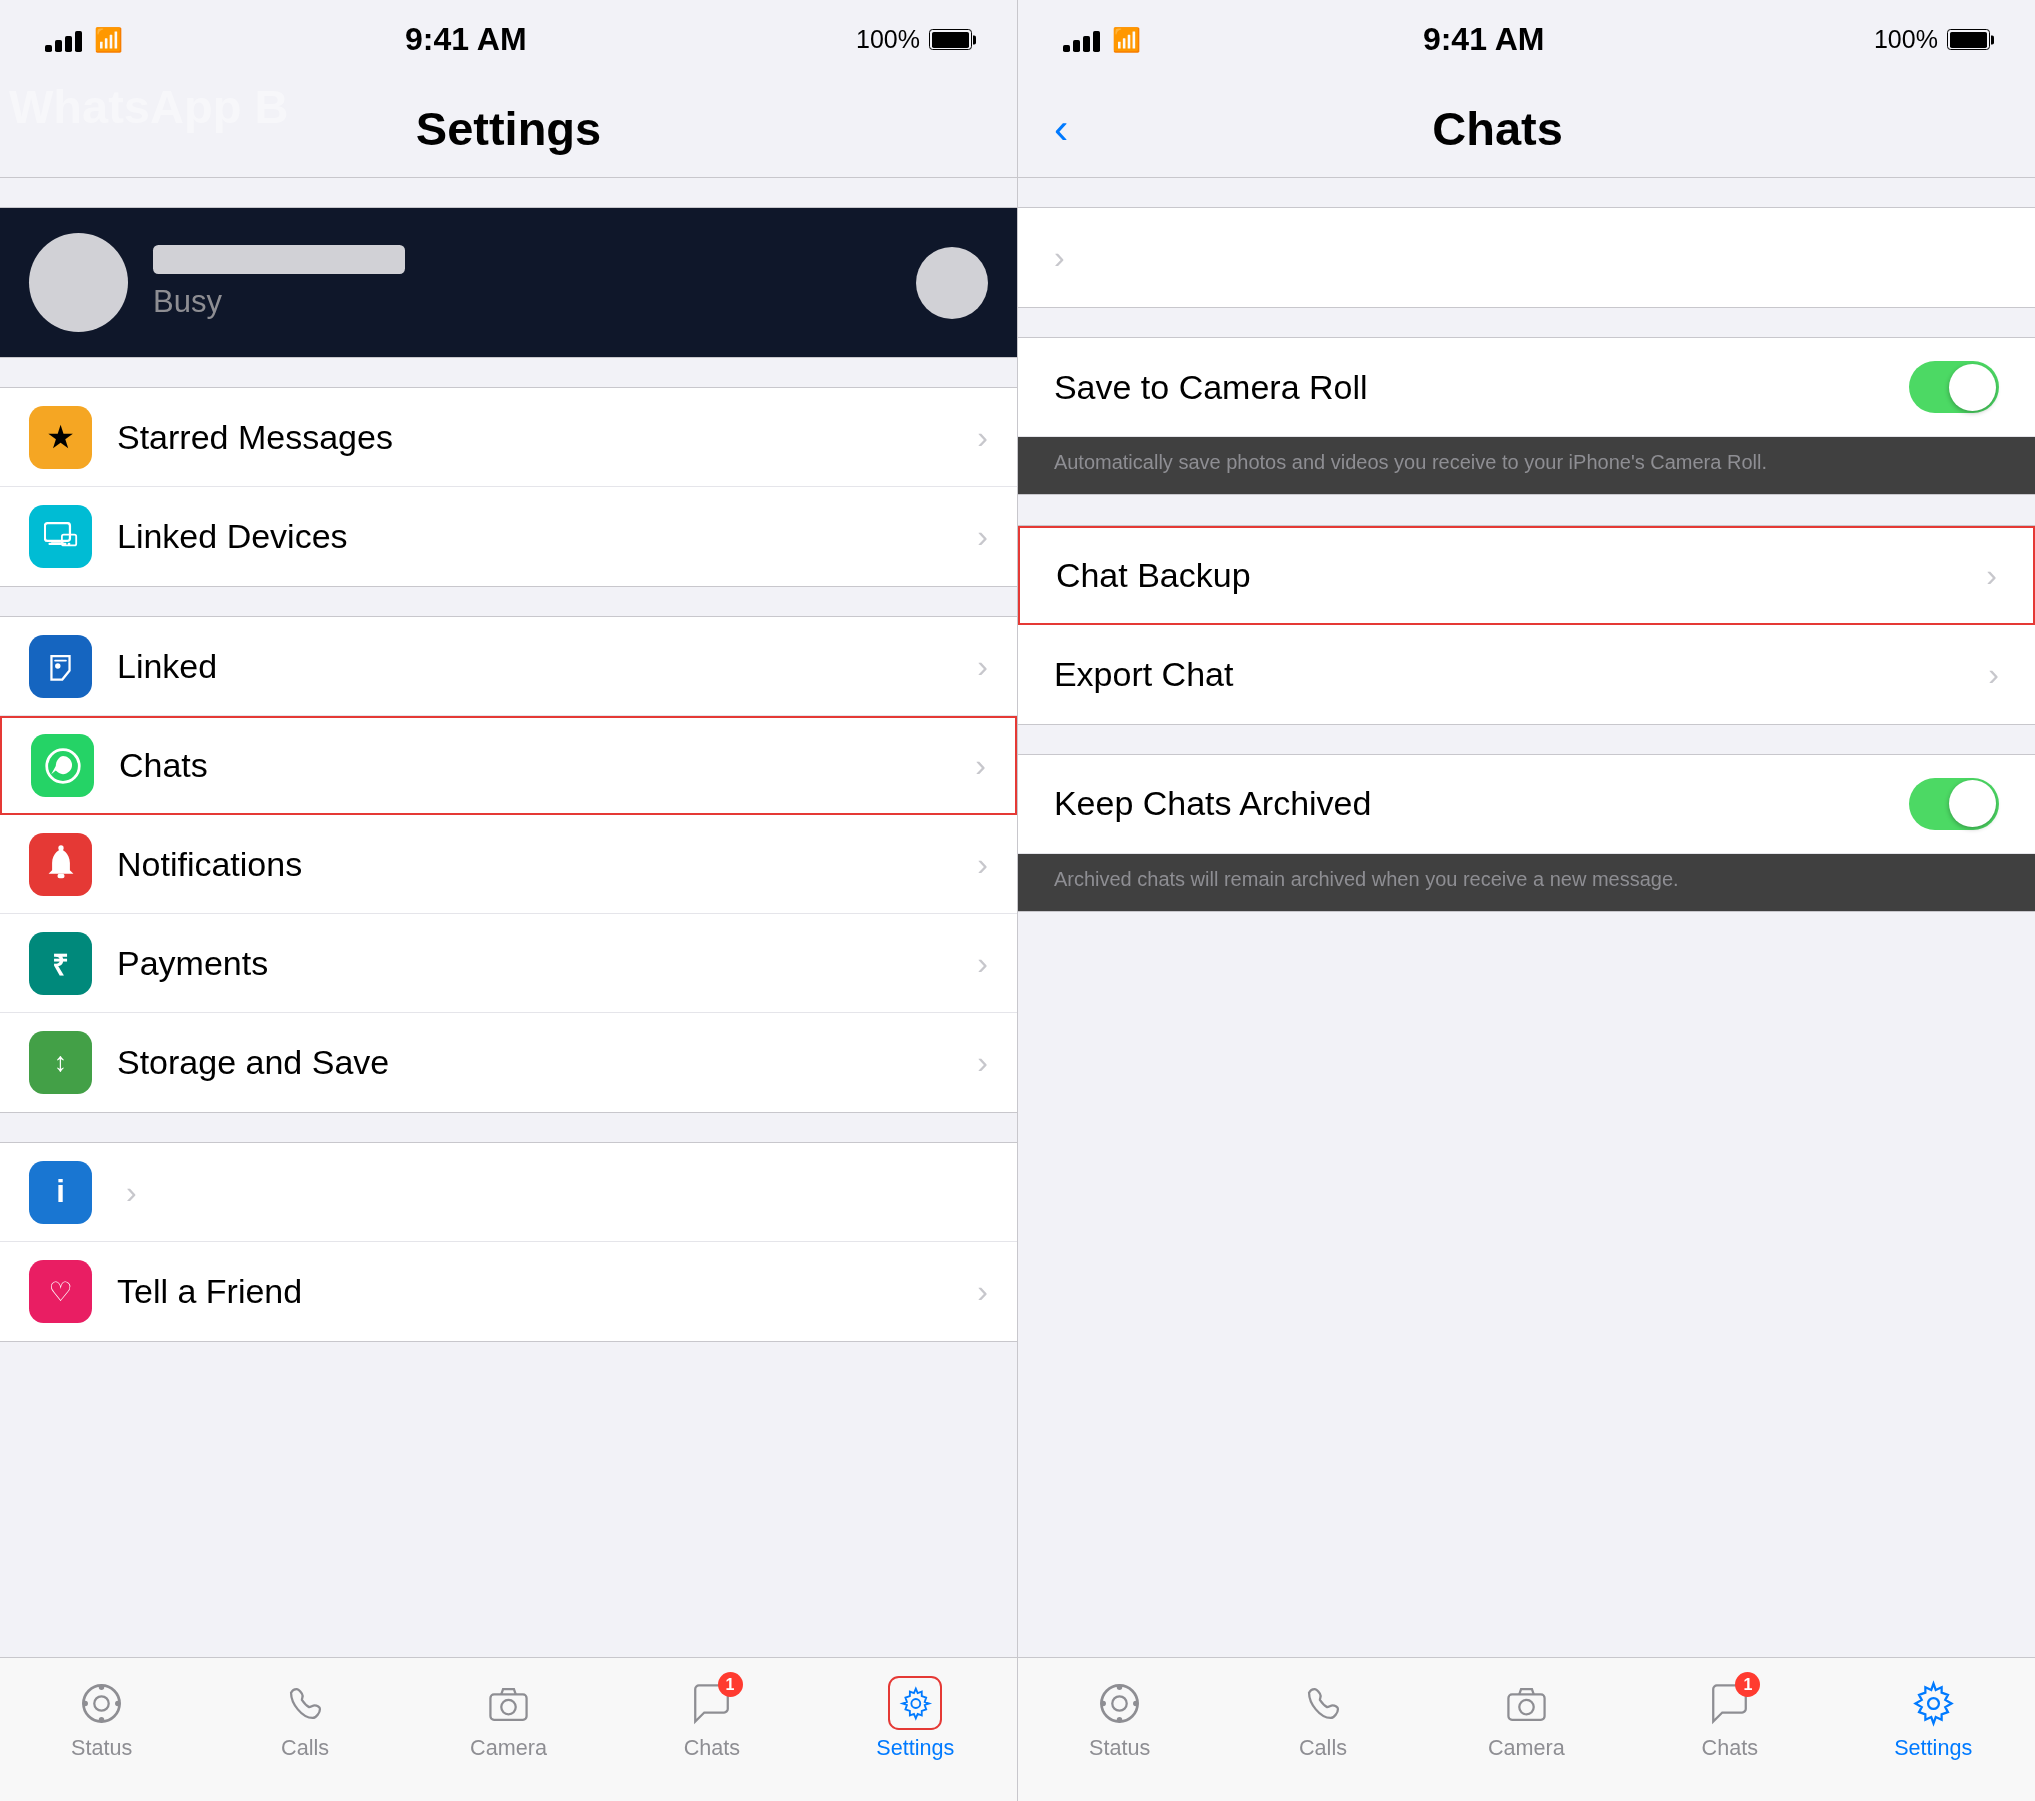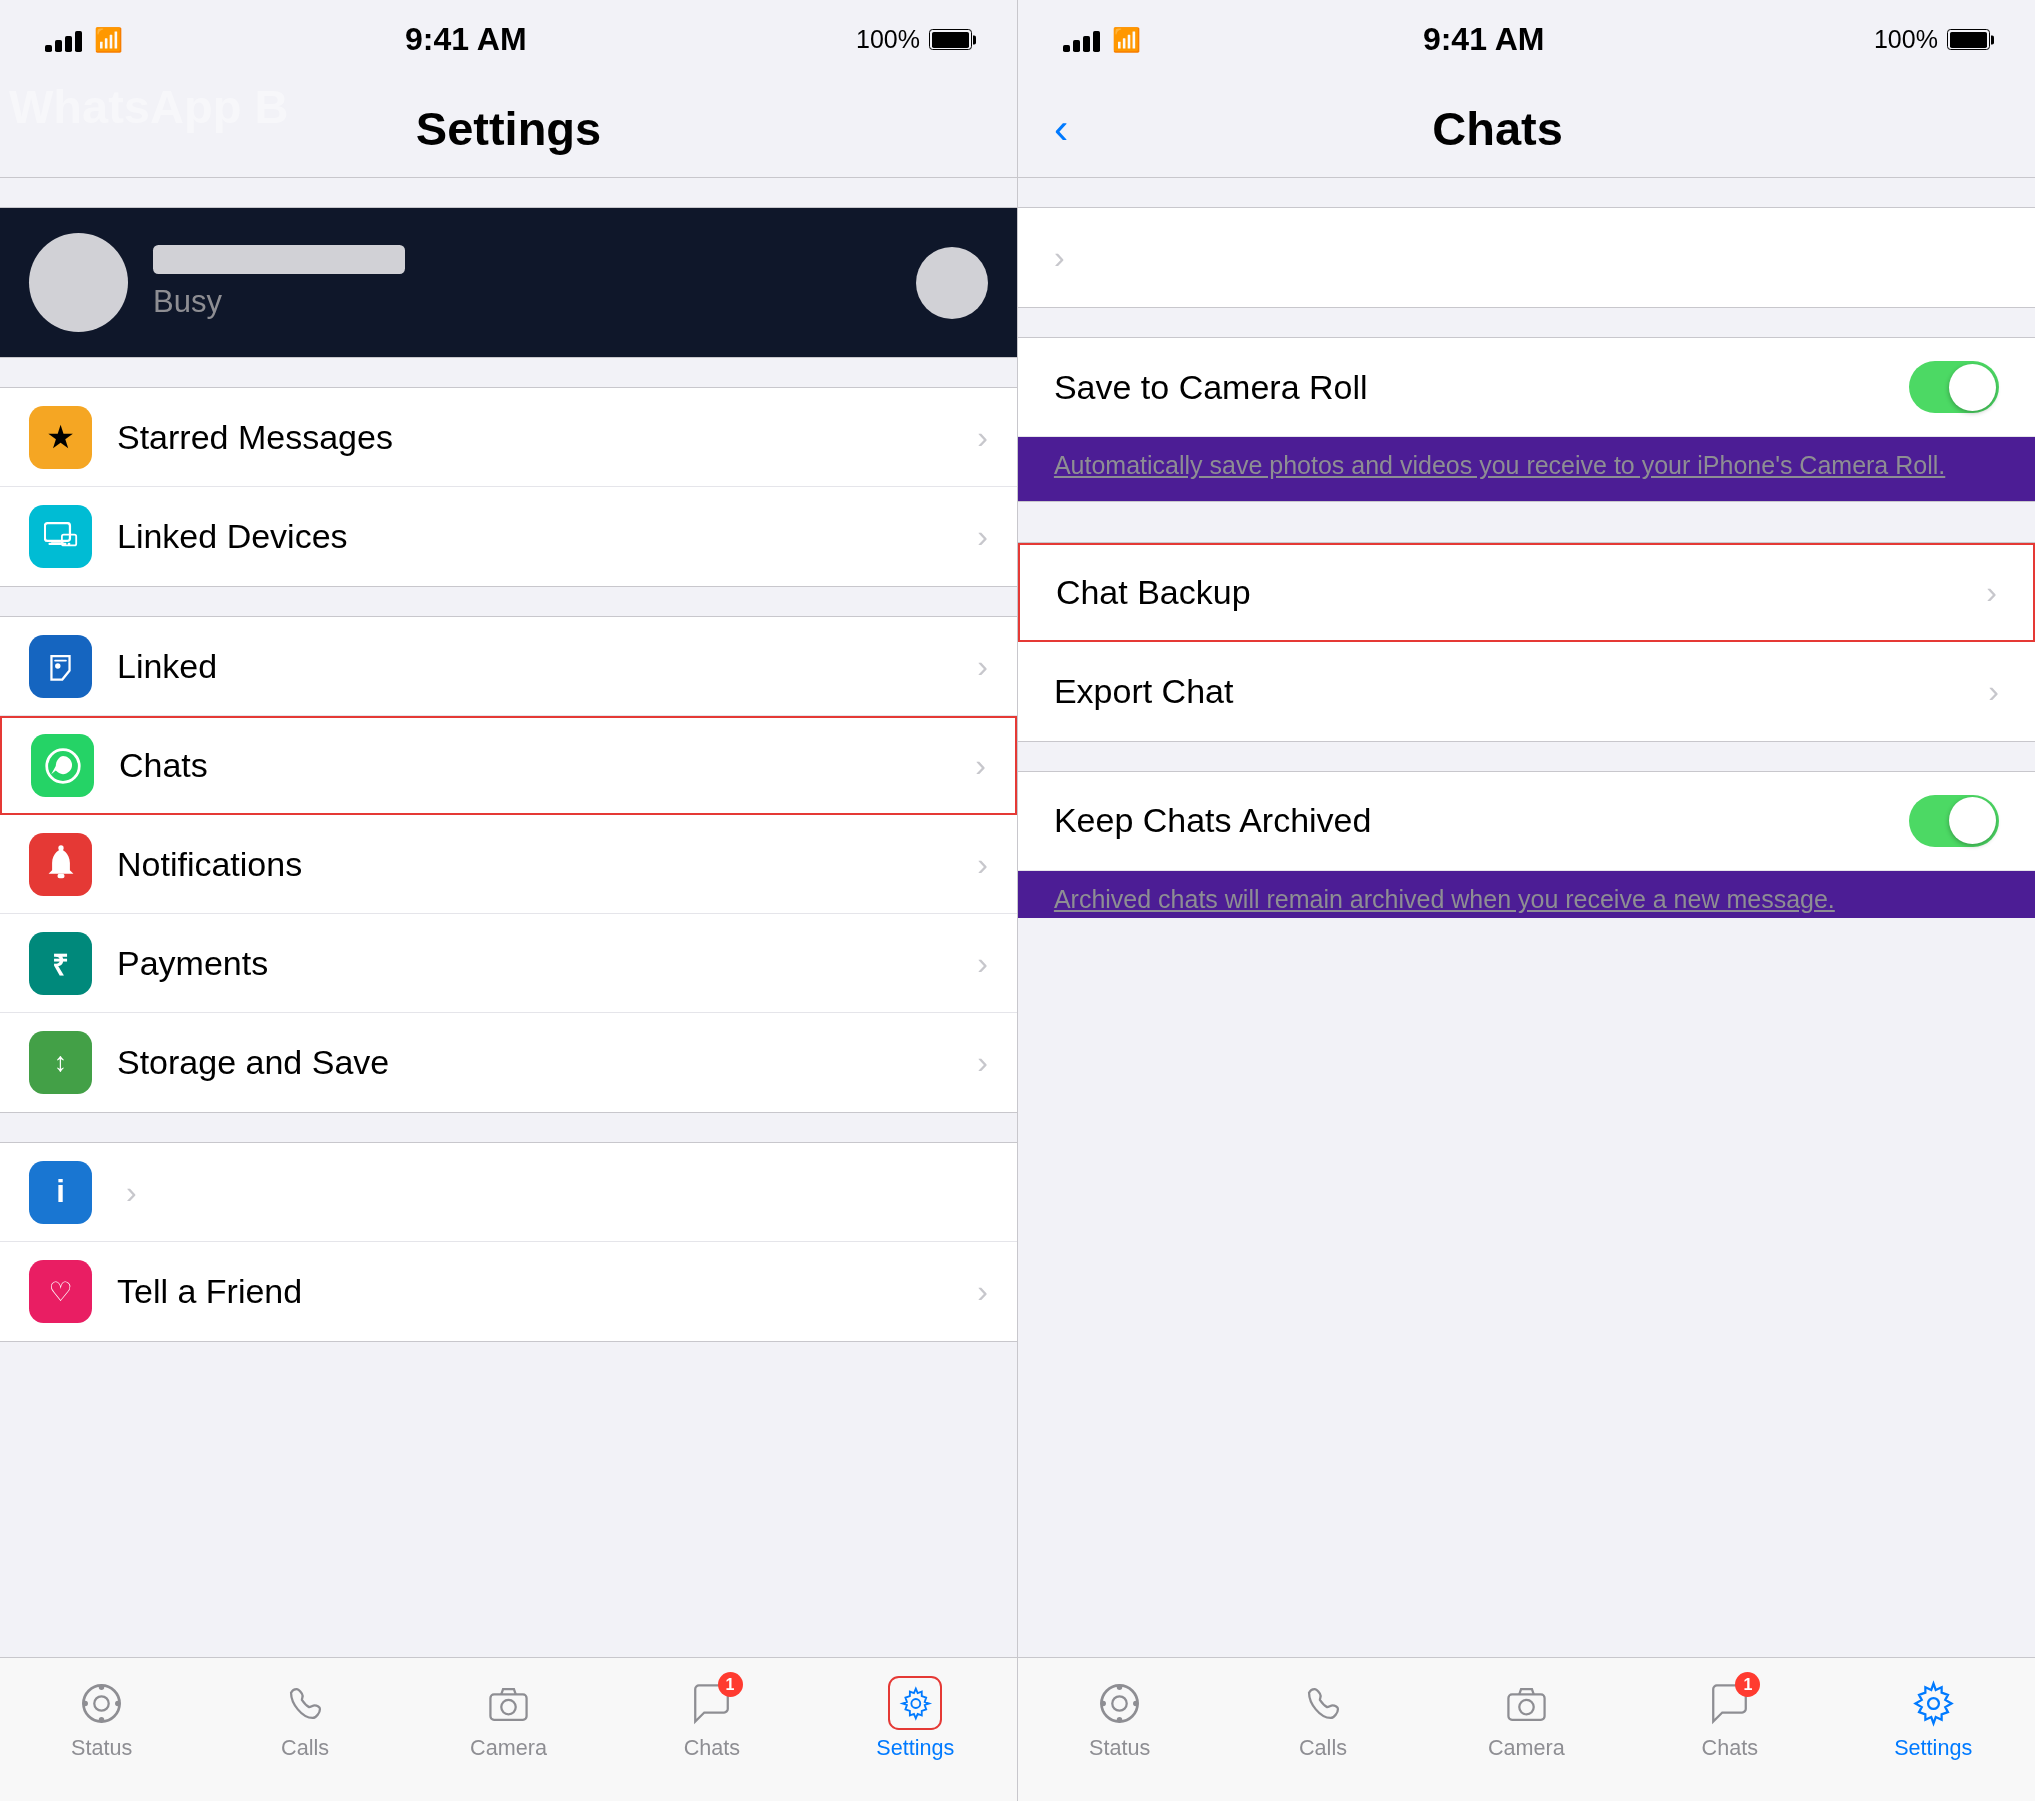--- a/index.html
+++ b/index.html
@@ -374,26 +374,25 @@
       background: #fff;
       border-radius: 23.4px;
       position: absolute;
       top: 2.7px;
       right: 2.7px;
       box-shadow: 0 1.8px 5.4px rgba(0,0,0,0.3);
     }
 
     
     .item-description {
-      font-size: 25px;
+      font-size: 20px;
       color: #8e8e93;
       padding: 10.8px 36px 18px 36px;
-      background: #4c1d95;
+      background: #404040;
       line-height: 1.4;
-      text-decoration: underline;
     }
   </style>
 </head>
 <body>
 
 <div class="phone-panel">
 
   <div class="status-bar">
     <div class="status-bar-left">
       <div class="signal-bars">
@@ -612,21 +611,21 @@
     <div class="right-group" style="margin-top:29px;">
       <div class="right-item">
         <div class="right-item-label">Save to Camera Roll</div>
         <div class="toggle">
           <div class="toggle-knob"></div>
         </div>
       </div>
       <div class="item-description">Automatically save photos and videos you receive to your iPhone's Camera Roll.</div>
     </div>
 
-    <div class="right-group" style="margin-top:40px;">
+    <div class="right-group" style="margin-top:30px;">
       <div class="right-item highlighted">
         <div class="right-item-label">Chat Backup</div>
         <div class="right-item-chevron">›</div>
       </div>
       <div class="right-item">
         <div class="right-item-label">Export Chat</div>
         <div class="right-item-chevron">›</div>
       </div>
     </div>
 

